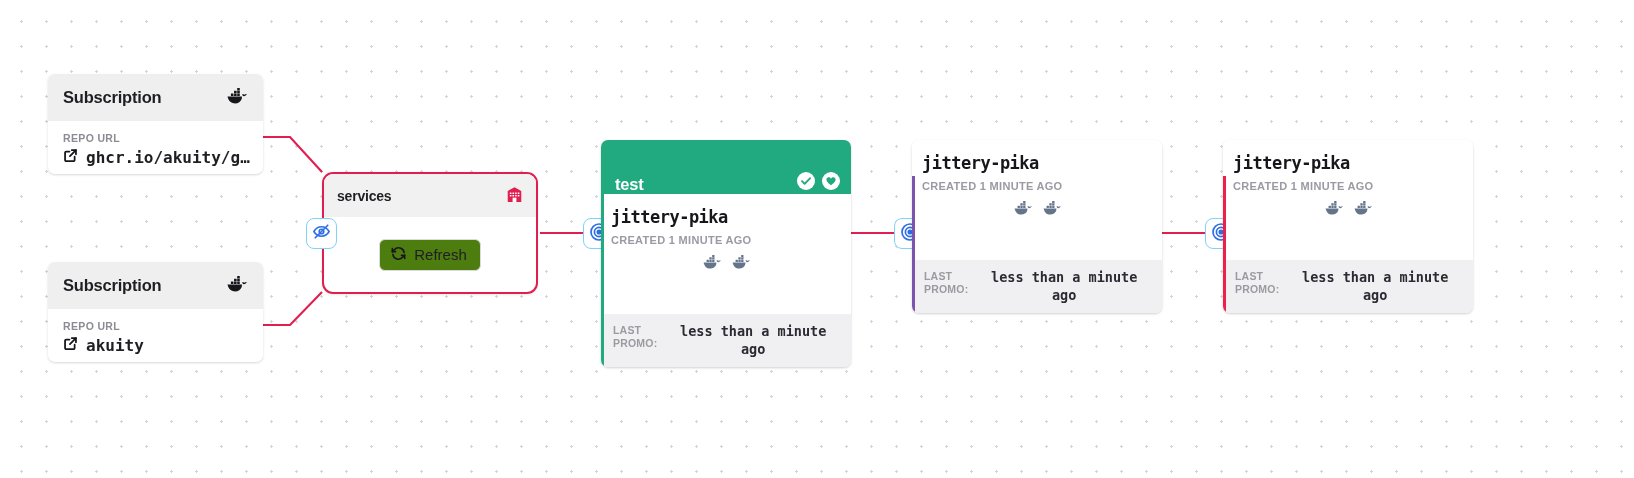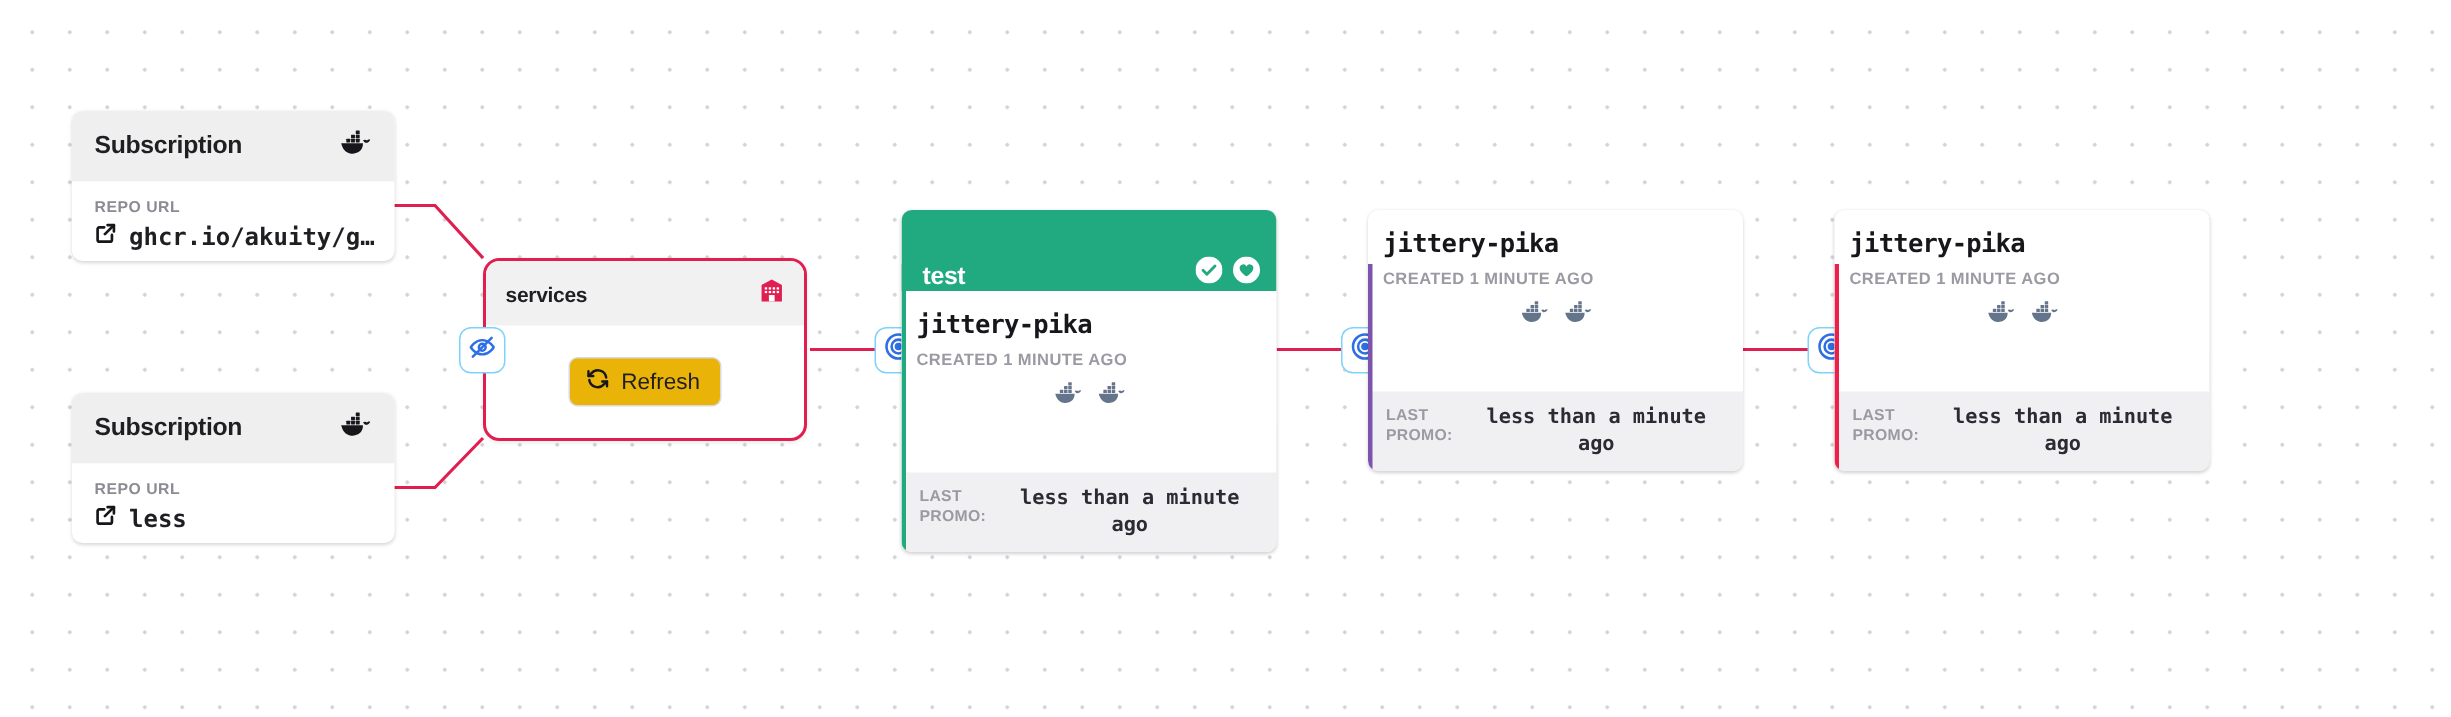--- a/index.html
+++ b/index.html
@@ -62,21 +62,21 @@
   }
   .wh-head {
     height: 43px; background: #f1f1f1;
     display: flex; align-items: center; justify-content: space-between;
     padding: 0 13px;
   }
   .wh-title { font-size: 14px; font-weight: 700; color: #1f1f23; letter-spacing: -.2px; }
   .wh-body { display: flex; align-items: center; justify-content: center; height: 75px; }
   .refresh-btn {
     display: inline-flex; align-items: center; gap: 8px;
-    background: #eab308; border: 1px solid #d9d9de; border-radius: 6px;
+    background: #4d7c0f; border: 1px solid #d9d9de; border-radius: 6px;
     padding: 6px 13px 6px 11px;
     font-size: 15px; color: #1f1f23; cursor: pointer;
   }
 
   
   .stage { position: absolute; width: 250px; border-radius: 7px; overflow: hidden;
            background: #fff; box-shadow: 0 1px 3px rgba(0,0,0,.12), 0 1px 2px rgba(0,0,0,.07); }
   .stage-head {
     height: 54px; display: flex; align-items: flex-end; justify-content: space-between;
     padding: 0 11px 0 14px;
@@ -192,21 +192,21 @@
     <div class="sub-body">
       <div class="sub-label">REPO URL</div>
       <div class="sub-url">
         <span>
           <svg width="15" height="15" viewBox="0 0 16 16" fill="none" stroke="#17171b" stroke-width="1.9" stroke-linecap="round" stroke-linejoin="round">
             <path d="M9.3 2.2h4.5v4.5"></path>
               <path d="M13.8 2.2 7.4 8.6"></path>
             <path d="M12.4 9.2v3.6a1.2 1.2 0 0 1-1.2 1.2H3.4a1.2 1.2 0 0 1-1.2-1.2V5a1.2 1.2 0 0 1 1.2-1.2h3.5"></path>
           </svg>
         </span>
-        <span>less</span>
+        <span>akuity</span>
       </div>
     </div>
   </div>
 
   <div class="wh" style="left:322px; top:172px;">
     <div class="wh-head">
       <span class="wh-title">services</span>
       <span>
         <svg width="17" height="18" viewBox="0 0 16 17" fill="#e01e4f">
           <path d="M1.6 5.6 8 2.2l6.4 3.4V16H1.6z"></path>

